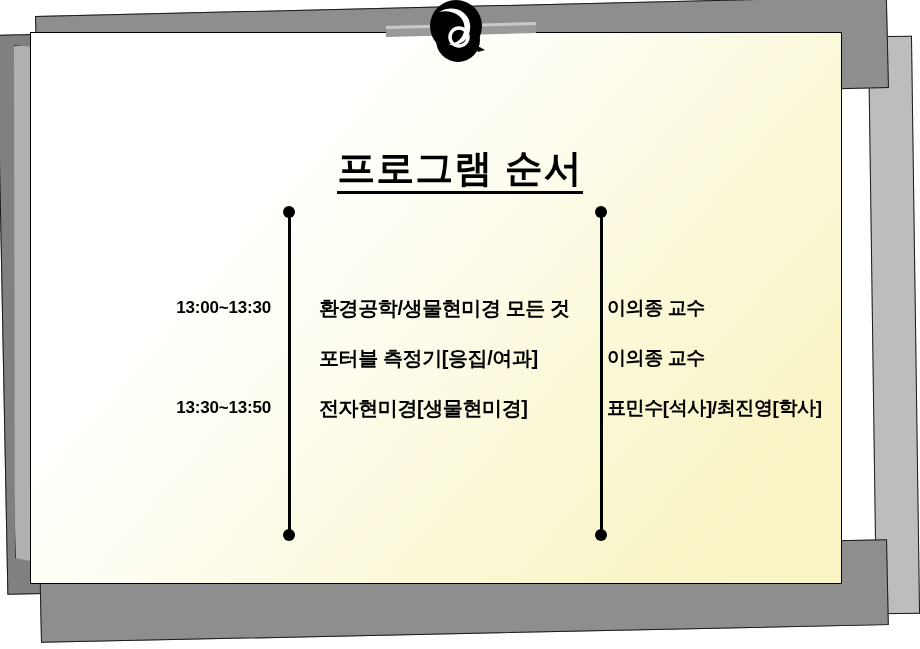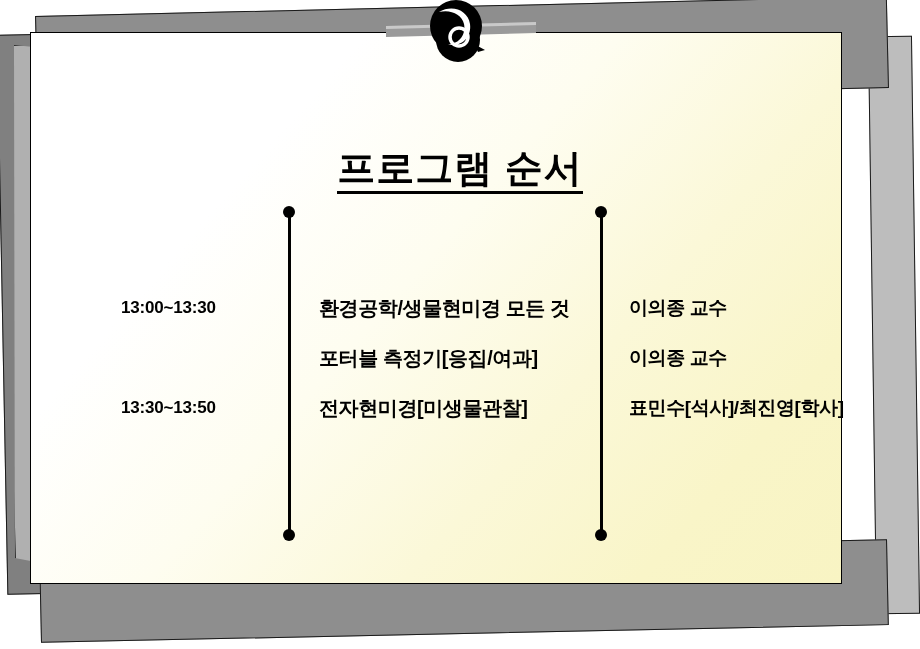--- a/index.html
+++ b/index.html
@@ -174,31 +174,31 @@
     position: absolute;
     top: 0;
     font-weight: bold;
     color: #000000;
     white-space: nowrap;
     line-height: 26px;
   }
   .cell-time {
     left: 90px;
     width: 150px;
-    text-align: left;
+    text-align: right;
     font-size: 17px;
     letter-spacing: -0.2px;
   }
   .cell-topic {
     left: 288px;
     font-size: 20px;
     letter-spacing: -0.4px;
   }
   .cell-person {
-    left: 598px;
+    left: 576px;
     font-size: 19px;
     letter-spacing: -0.4px;
   }
 </style>
 </head>
 <body>
 
 <div id="slide">
 
   <div class="sheet sheet-lower-left"></div>
@@ -234,21 +234,21 @@
       </div>
 
       <div class="row">
         <div class="cell cell-time"></div>
         <div class="cell cell-topic">포터블 측정기[응집/여과]</div>
         <div class="cell cell-person">이의종 교수</div>
       </div>
 
       <div class="row">
         <div class="cell cell-time">13:30~13:50</div>
-        <div class="cell cell-topic">전자현미경[미생물관찰]</div>
+        <div class="cell cell-topic">전자현미경[생물현미경]</div>
         <div class="cell cell-person">표민수[석사]/최진영[학사]</div>
       </div>
 
       <div class="row">
         <div class="cell cell-time"></div>
       </div>
 
     </div>
   </div>
 

